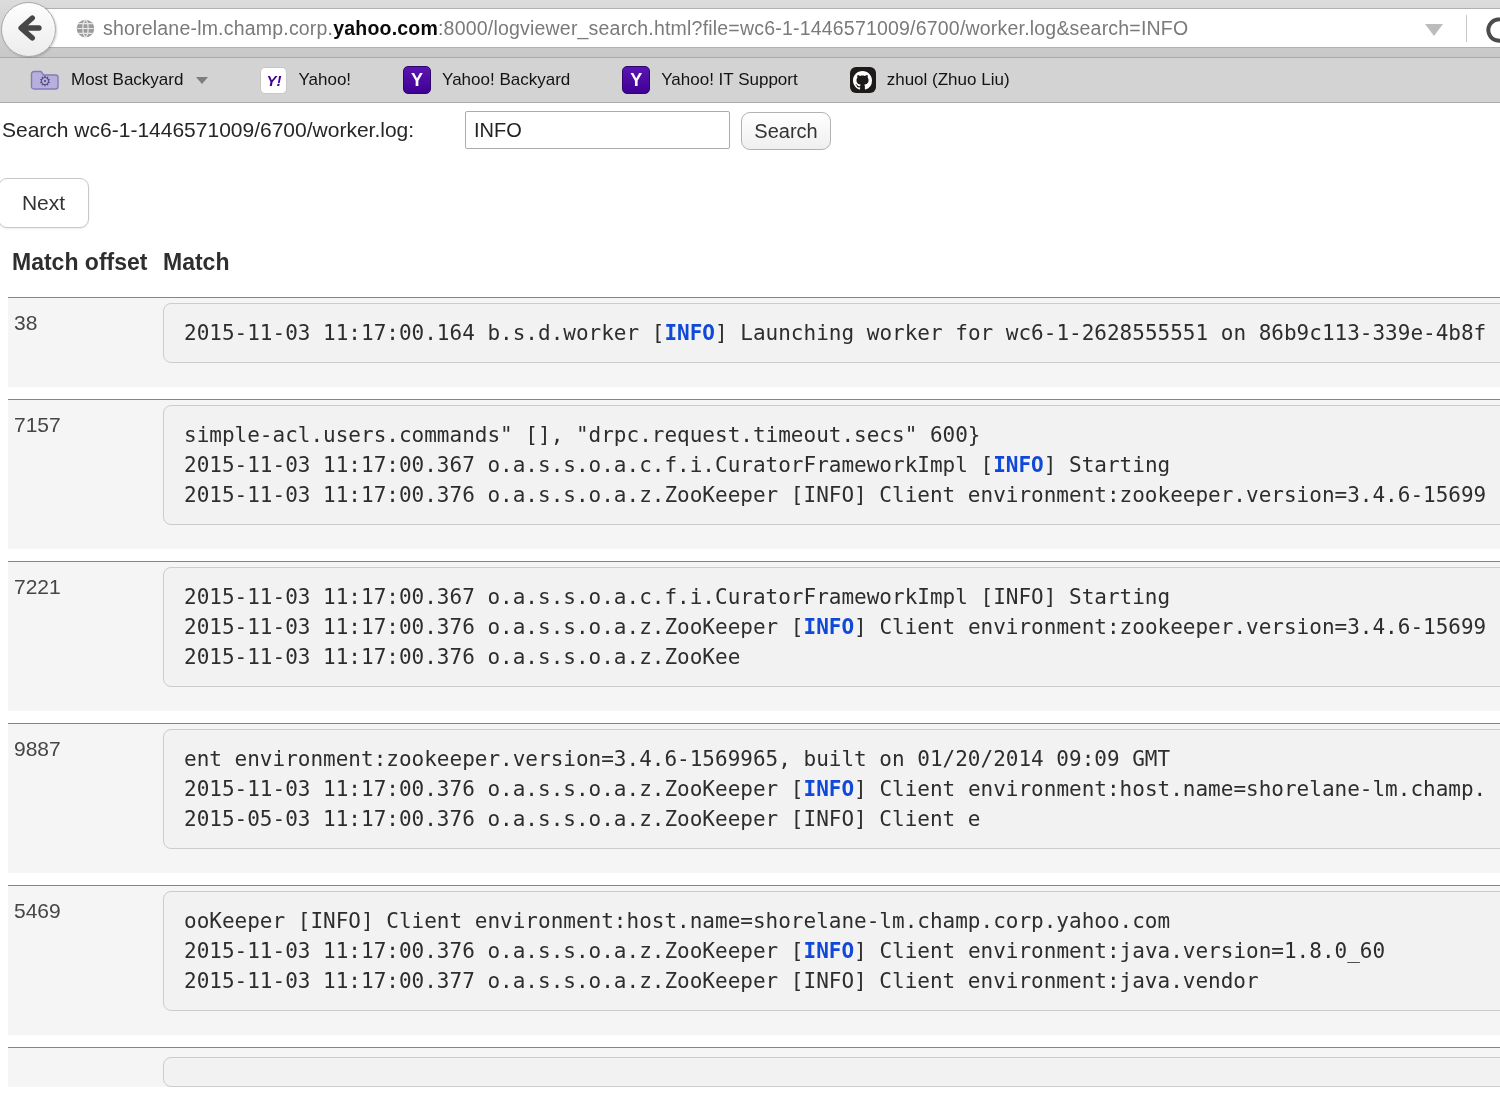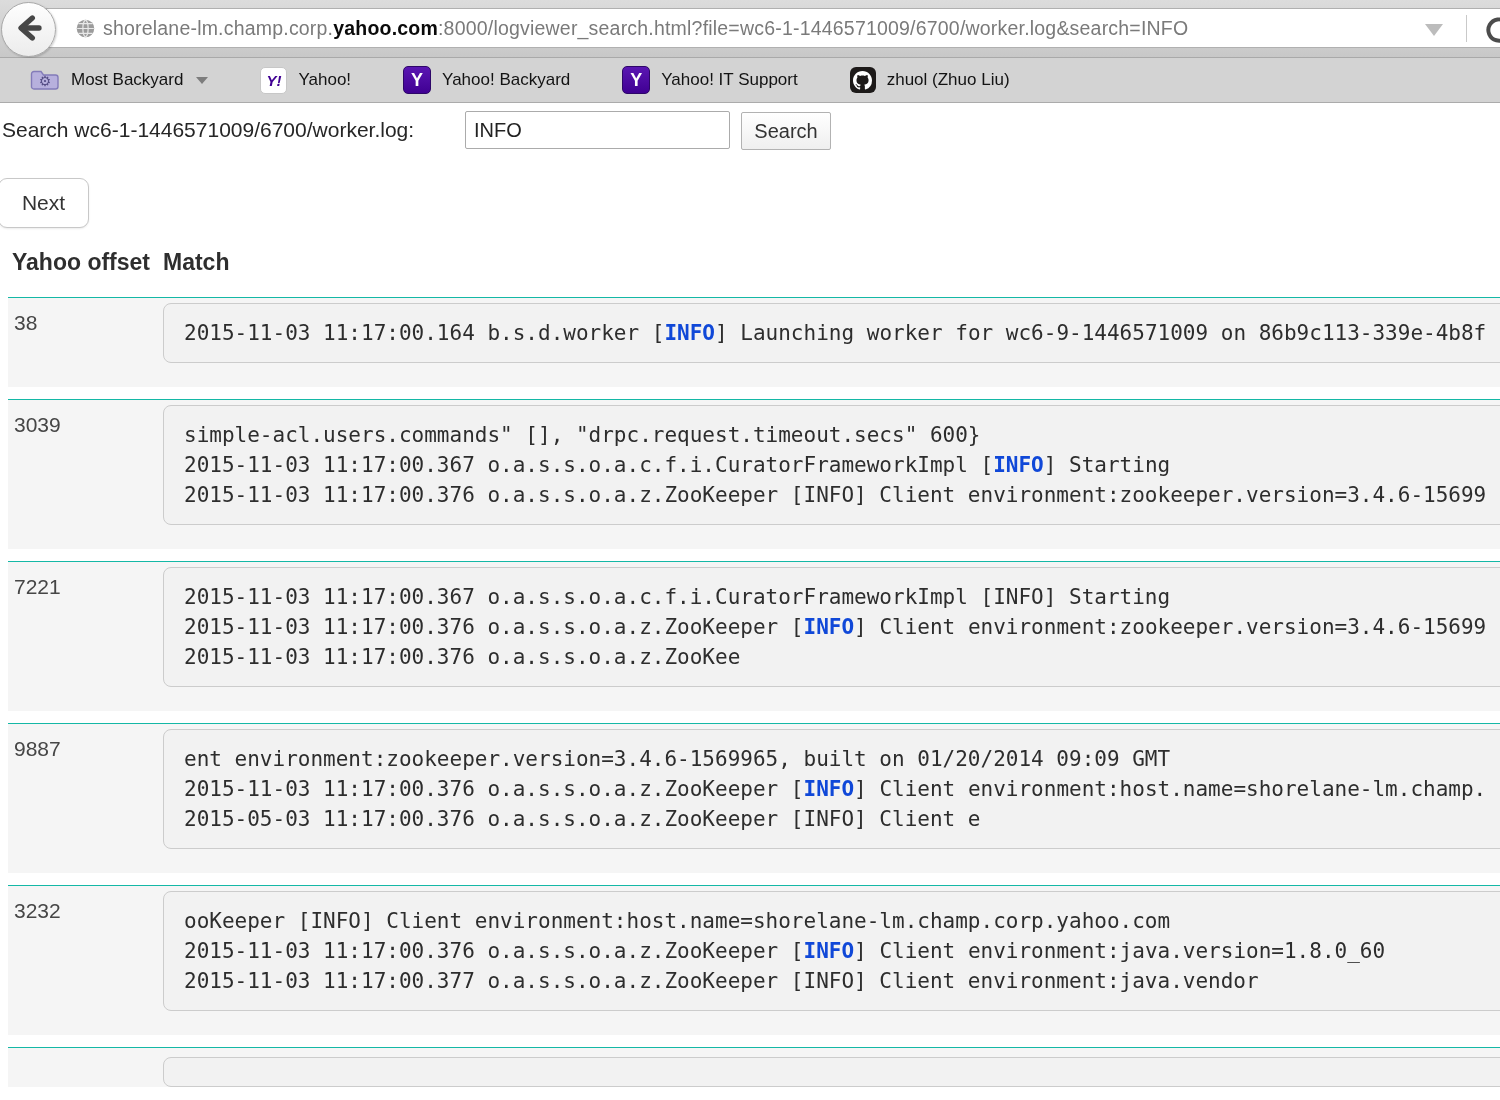--- a/index.html
+++ b/index.html
@@ -78,21 +78,21 @@
   
   #page { position:absolute; top:104px; left:8px; width:1500px; height:996px; background:#fff; }
   #search-label { position:absolute; left:-6px; top:14px; font-size:21px; color:#262626; white-space:nowrap; }
   #search-input {
     position:absolute; left:457px; top:7px; width:247px; height:36px;
     border:1px solid #ababab; border-radius:2px; font-size:20px;
     font-family:"Liberation Sans", sans-serif; padding:0 8px; color:#222;
   }
   #search-button {
     position:absolute; left:733px; top:8px; width:90px; height:38px;
-    border:1px solid #b2b2b2; border-radius:2px;
+    border:1px solid #b2b2b2; border-radius:9px;
     background:linear-gradient(#ffffff,#efefef);
     font-size:20px; color:#333; font-family:"Liberation Sans", sans-serif;
   }
   #next-button {
     position:absolute; left:-10px; top:74px; width:91px; height:50px;
     border:1px solid #c8c8c8; border-radius:9px; background:#ffffff;
     box-shadow:0 1px 2px rgba(0,0,0,.08);
     font-size:21px; color:#333; font-family:"Liberation Sans", sans-serif;
   }
   .col-header { position:absolute; top:145px; font-size:23px; font-weight:bold; color:#2e2e2e; }
@@ -177,41 +177,41 @@
       </span>
       <span>zhuol (Zhuo Liu)</span>
     </span>
   </div>
 
 <div id="page">
   <span id="search-label">Search wc6-1-1446571009/6700/worker.log:</span>
   <input id="search-input" type="text" value="INFO" style="">
   <button id="search-button">Search</button>
   <button id="next-button">Next</button>
-  <span class="col-header" id="col-offset">Yahoo offset</span>
+  <span class="col-header" id="col-offset">Match offset</span>
   <span class="col-header" id="col-match">Match</span>
   <div id="rows">
       <div class="result-row">
         <div class="offset">38</div>
-        <div class="codebox"><div><span>2015-11-03 11:17:00.164 b.s.d.worker [</span><span class="hl">INFO</span><span>] Launching worker for wc6-9-1446571009 on 86b9c113-339e-4b8f</span></div></div>
-      </div>
-      <div class="result-row">
-        <div class="offset">3039</div>
+        <div class="codebox"><div><span>2015-11-03 11:17:00.164 b.s.d.worker [</span><span class="hl">INFO</span><span>] Launching worker for wc6-1-2628555551 on 86b9c113-339e-4b8f</span></div></div>
+      </div>
+      <div class="result-row">
+        <div class="offset">7157</div>
         <div class="codebox"><div><span>simple-acl.users.commands" [], "drpc.request.timeout.secs" 600}</span></div><div><span>2015-11-03 11:17:00.367 o.a.s.s.o.a.c.f.i.CuratorFrameworkImpl [</span><span class="hl">INFO</span><span>] Starting</span></div><div><span>2015-11-03 11:17:00.376 o.a.s.s.o.a.z.ZooKeeper [INFO] Client environment:zookeeper.version=3.4.6-15699</span></div></div>
       </div>
       <div class="result-row">
         <div class="offset">7221</div>
         <div class="codebox"><div><span>2015-11-03 11:17:00.367 o.a.s.s.o.a.c.f.i.CuratorFrameworkImpl [INFO] Starting</span></div><div><span>2015-11-03 11:17:00.376 o.a.s.s.o.a.z.ZooKeeper [</span><span class="hl">INFO</span><span>] Client environment:zookeeper.version=3.4.6-15699</span></div><div><span>2015-11-03 11:17:00.376 o.a.s.s.o.a.z.ZooKee</span></div></div>
       </div>
       <div class="result-row">
         <div class="offset">9887</div>
         <div class="codebox"><div><span>ent environment:zookeeper.version=3.4.6-1569965, built on 01/20/2014 09:09 GMT</span></div><div><span>2015-11-03 11:17:00.376 o.a.s.s.o.a.z.ZooKeeper [</span><span class="hl">INFO</span><span>] Client environment:host.name=shorelane-lm.champ.</span></div><div><span>2015-05-03 11:17:00.376 o.a.s.s.o.a.z.ZooKeeper [INFO] Client e</span></div></div>
       </div>
       <div class="result-row">
-        <div class="offset">3232</div>
+        <div class="offset">5469</div>
         <div class="codebox"><div><span>ooKeeper [INFO] Client environment:host.name=shorelane-lm.champ.corp.yahoo.com</span></div><div><span>2015-11-03 11:17:00.376 o.a.s.s.o.a.z.ZooKeeper [</span><span class="hl">INFO</span><span>] Client environment:java.version=1.8.0_60</span></div><div><span>2015-11-03 11:17:00.377 o.a.s.s.o.a.z.ZooKeeper [INFO] Client environment:java.vendor</span></div></div>
       </div>
       <div class="result-row partial">
         <div class="offset"></div>
         <div class="codebox"></div>
       </div>
     </div>
 </div>
 
 </body></html>

